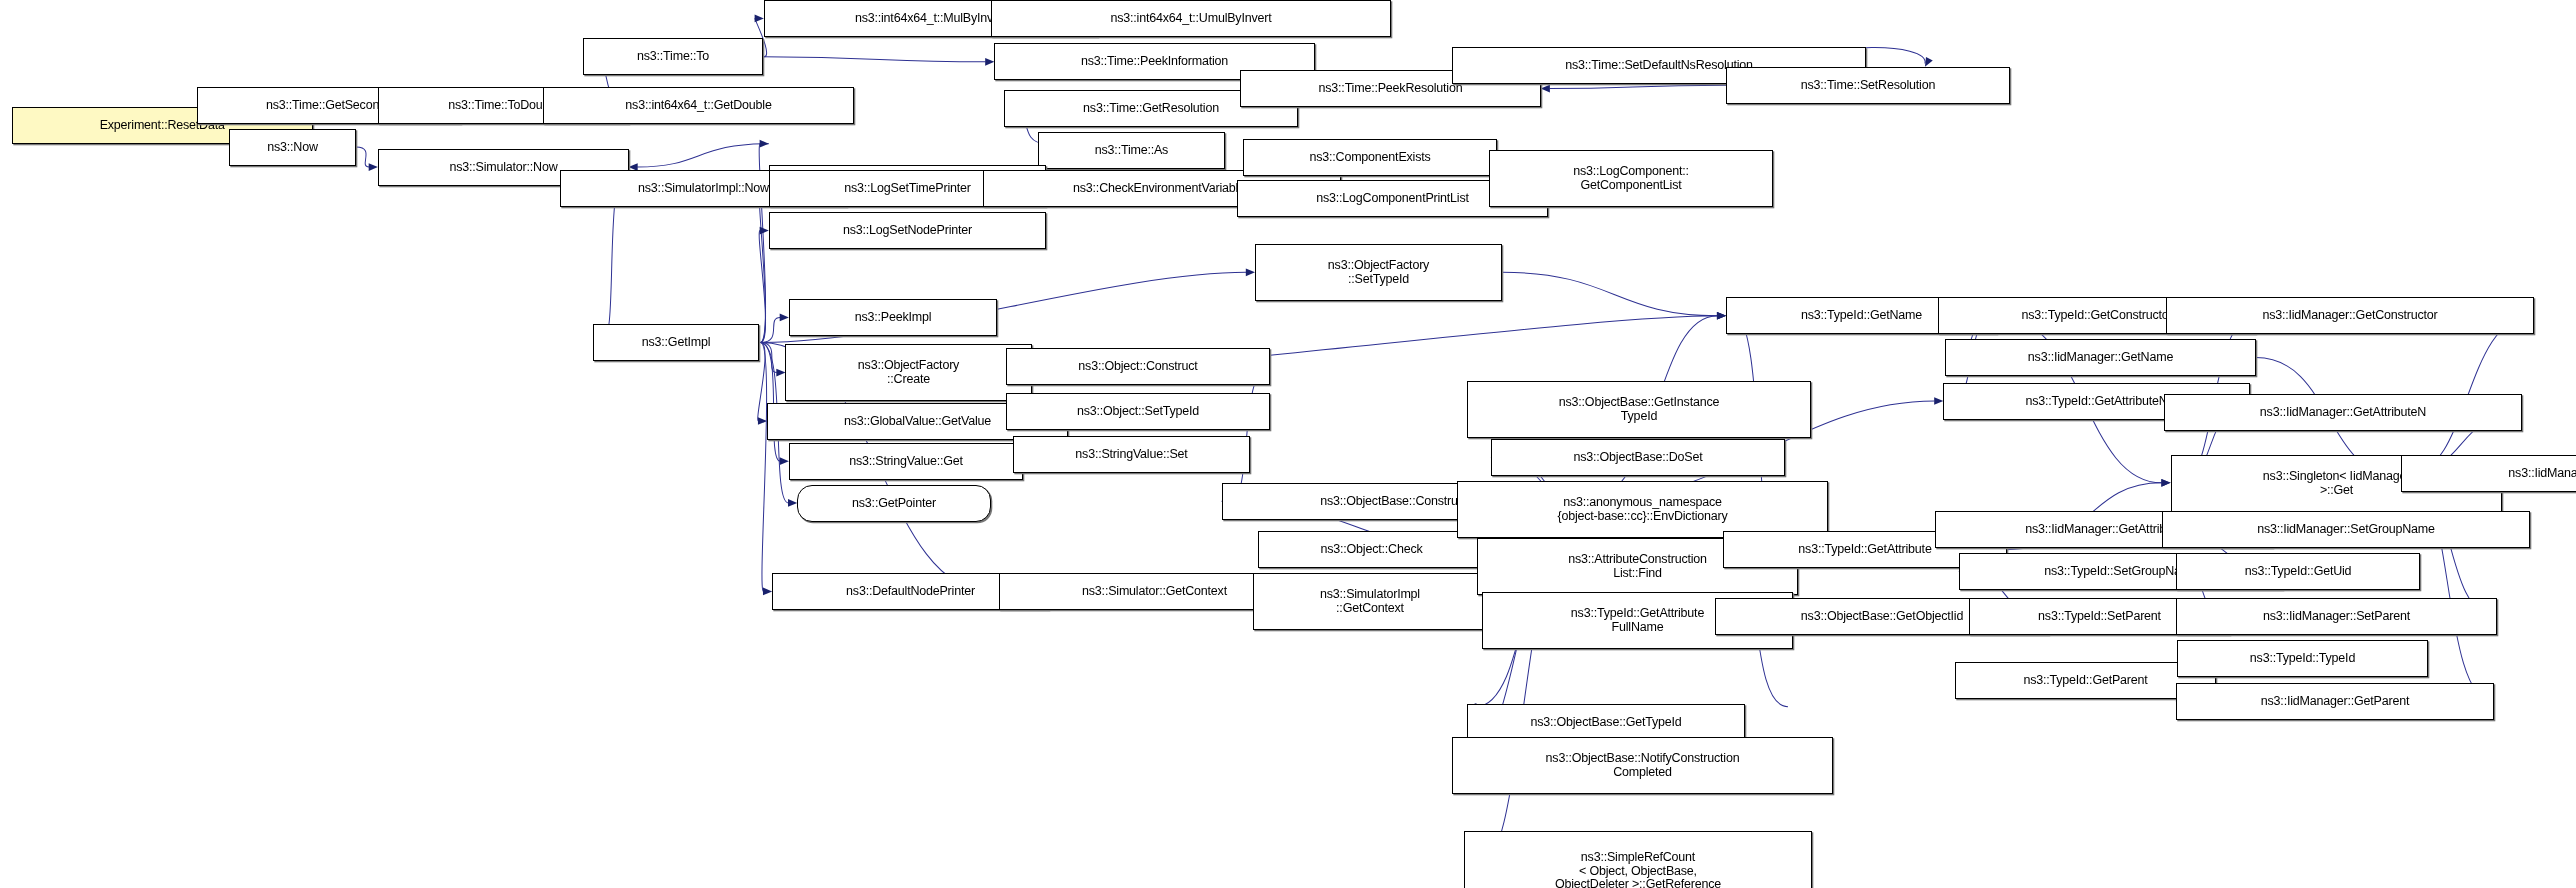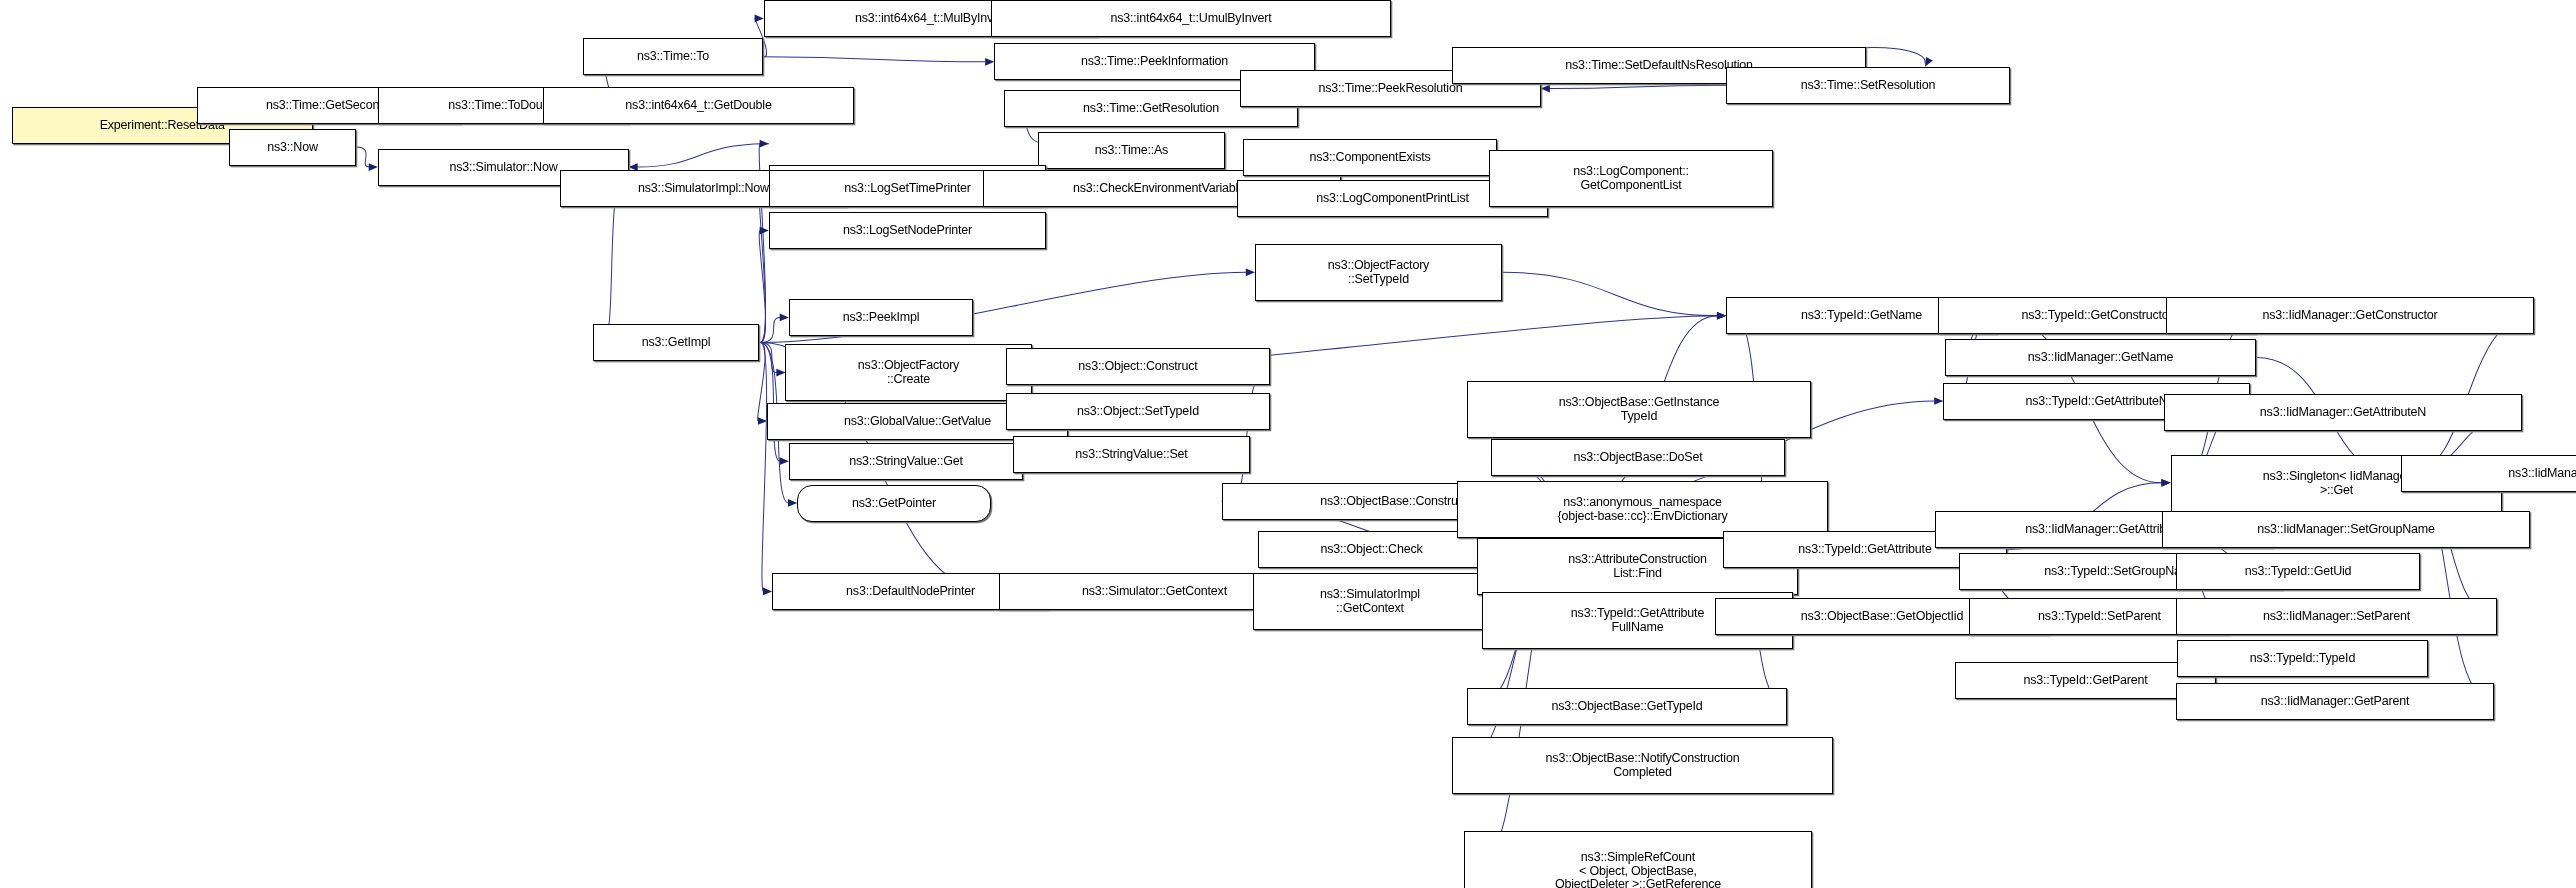--- a/index.html
+++ b/index.html
@@ -249,21 +249,21 @@
       <div class="node" style="left: 769px; top: 170px; width: 277px; height: 37px;">ns3::LogSetTimePrinter</div>
       <div class="node" style="left: 769px; top: 212px; width: 277px; height: 37px;">ns3::LogSetNodePrinter</div>
       <div class="node" style="left: 983px; top: 170px; width: 358px; height: 37px;">ns3::CheckEnvironmentVariables</div>
       <div class="node" style="left: 1243px; top: 139px; width: 254px; height: 37px;">ns3::ComponentExists</div>
       <div class="node" style="left: 1237px; top: 180px; width: 311px; height: 37px;">ns3::LogComponentPrintList</div>
       <div class="node" style="left: 1489px; top: 150px; width: 284px; height: 57px;">ns3::LogComponent::
 GetComponentList</div>
       <div class="node" style="left: 1255px; top: 244px; width: 247px; height: 57px;">ns3::ObjectFactory
 ::SetTypeId</div>
       <div class="node" style="left: 593px; top: 324px; width: 166px; height: 37px;">ns3::GetImpl</div>
-      <div class="node" style="left: 789px; top: 299px; width: 184px; height: 37px;">ns3::PeekImpl</div>
+      <div class="node" style="left: 789px; top: 299px; width: 208px; height: 37px;">ns3::PeekImpl</div>
       <div class="node" style="left: 785px; top: 344px; width: 247px; height: 57px;">ns3::ObjectFactory
 ::Create</div>
       <div class="node" style="left: 767px; top: 403px; width: 301px; height: 37px;">ns3::GlobalValue::GetValue</div>
       <div class="node" style="left: 789px; top: 443px; width: 234px; height: 37px;">ns3::StringValue::Get</div>
       <div class="node" style="left: 797px; top: 485px; width: 194px; height: 37px; border-radius: 15px;">ns3::GetPointer</div>
       <div class="node" style="left: 772px; top: 573px; width: 277px; height: 37px;">ns3::DefaultNodePrinter</div>
       <div class="node" style="left: 1006px; top: 348px; width: 264px; height: 37px;">ns3::Object::Construct</div>
       <div class="node" style="left: 1006px; top: 393px; width: 264px; height: 37px;">ns3::Object::SetTypeId</div>
       <div class="node" style="left: 1013px; top: 436px; width: 237px; height: 37px;">ns3::StringValue::Set</div>
       <div class="node" style="left: 999px; top: 573px; width: 311px; height: 37px;">ns3::Simulator::GetContext</div>
@@ -273,21 +273,21 @@
 ::GetContext</div>
       <div class="node" style="left: 1467px; top: 381px; width: 344px; height: 57px;">ns3::ObjectBase::GetInstance
 TypeId</div>
       <div class="node" style="left: 1491px; top: 439px; width: 294px; height: 37px;">ns3::ObjectBase::DoSet</div>
       <div class="node" style="left: 1457px; top: 481px; width: 371px; height: 57px;">ns3::anonymous_namespace
 {object-base::cc}::EnvDictionary</div>
       <div class="node" style="left: 1477px; top: 538px; width: 321px; height: 57px;">ns3::AttributeConstruction
 List::Find</div>
       <div class="node" style="left: 1482px; top: 592px; width: 311px; height: 57px;">ns3::TypeId::GetAttribute
 FullName</div>
-      <div class="node" style="left: 1467px; top: 688px; width: 320px; height: 37px;">ns3::ObjectBase::GetTypeId</div>
+      <div class="node" style="left: 1467px; top: 704px; width: 278px; height: 37px;">ns3::ObjectBase::GetTypeId</div>
       <div class="node" style="left: 1452px; top: 737px; width: 381px; height: 57px;">ns3::ObjectBase::NotifyConstruction
 Completed</div>
       <div class="node" style="left: 1464px; top: 831px; width: 348px; height: 94px;">ns3::SimpleRefCount
 &lt; Object, ObjectBase,
 ObjectDeleter &gt;::GetReference
 Count</div>
       <div class="node" style="left: 1726px; top: 297px; width: 271px; height: 37px;">ns3::TypeId::GetName</div>
       <div class="node" style="left: 1723px; top: 531px; width: 284px; height: 37px;">ns3::TypeId::GetAttribute</div>
       <div class="node" style="left: 1715px; top: 598px; width: 334px; height: 37px;">ns3::ObjectBase::GetObjectIid</div>
       <div class="node" style="left: 1955px; top: 662px; width: 261px; height: 37px;">ns3::TypeId::GetParent</div>

